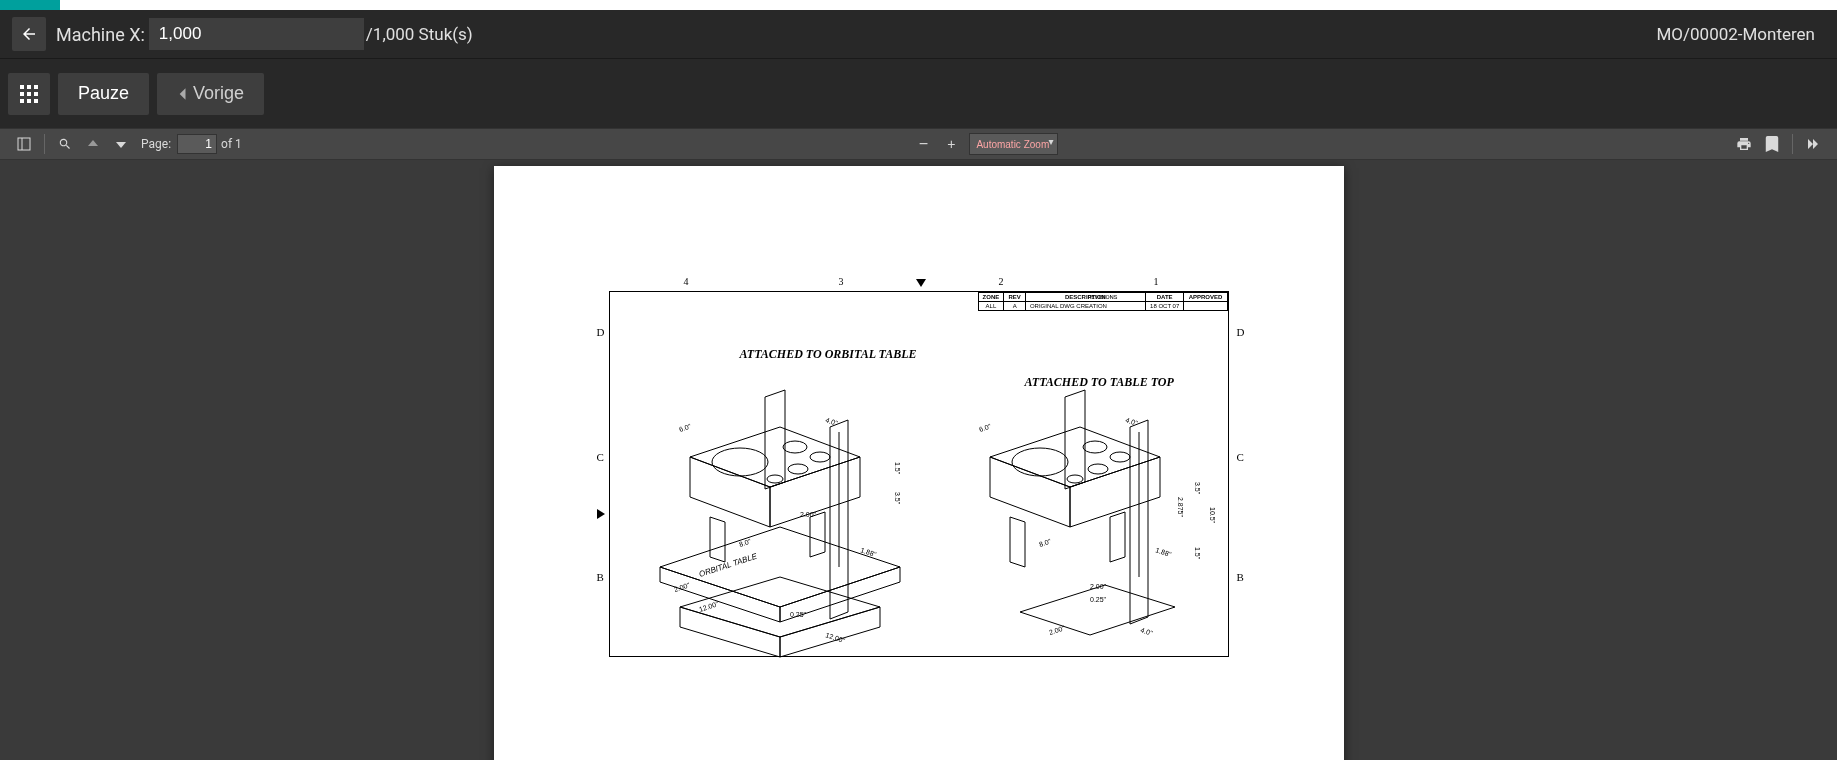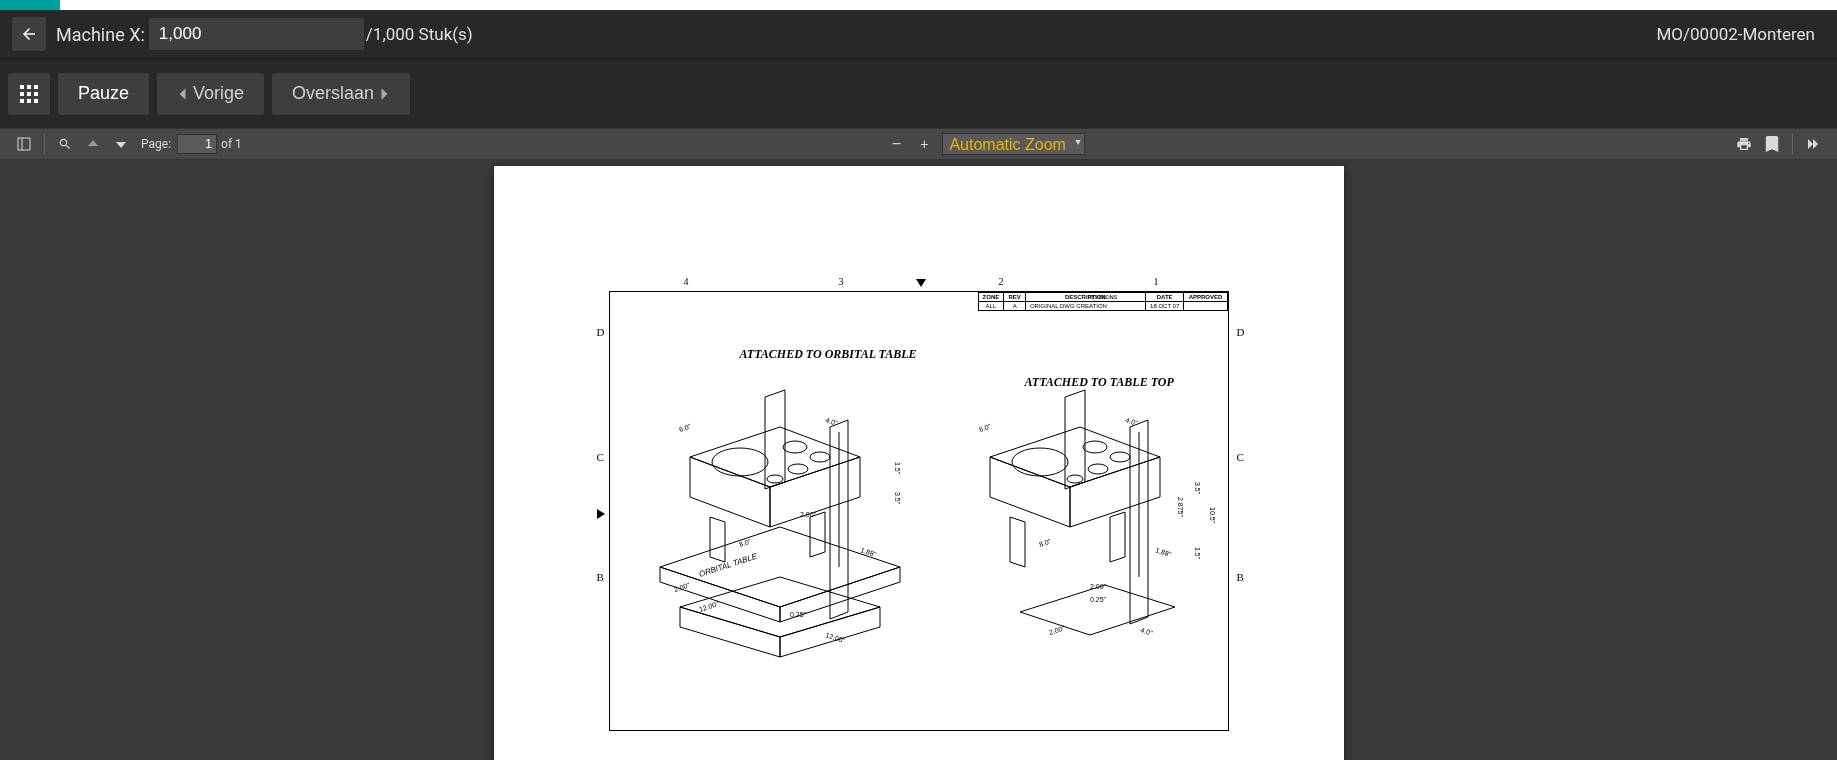--- a/index.html
+++ b/index.html
@@ -24,30 +24,30 @@
   .action-spacer { flex: 1; }
   .mark-done-btn { height: 48px; background: #00a09d; border: none; color: #fff; font-size: 18px; font-weight: 500; padding: 0 24px; display: flex; align-items: center; gap: 8px; border-radius: 2px; cursor: pointer; letter-spacing: 0.5px; }
   
   .pdf-toolbar { background: #474747; height: 32px; display: flex; align-items: center; padding: 0 10px; font-size: 12px; color: #d9d9d9; border-top: 1px solid #333; border-bottom: 1px solid #333; }
   .pdf-tool-btn { width: 28px; height: 28px; background: transparent; border: none; color: #d9d9d9; display: flex; align-items: center; justify-content: center; cursor: pointer; }
   .pdf-sep { width: 1px; height: 20px; background: #666; margin: 0 6px; }
   .page-label { margin: 0 6px; }
   .page-input { width: 40px; height: 20px; background: #5a5a5a; border: 1px solid #333; color: #fff; text-align: right; padding: 0 4px; font-size: 12px; }
   .page-of { margin-left: 4px; }
   .pdf-center-spacer { flex: 1; }
-  .zoom-select { height: 22px; background: #5a5a5a; border: 1px solid #333; color: #eab308; font-size: 16px; padding: 0 18px 0 6px; appearance: none; position: relative; }
+  .zoom-select { height: 22px; background: #5a5a5a; border: 1px solid #333; color: #fca5a5; font-size: 10px; padding: 0 8px 0 6px; appearance: none; position: relative; }
   .zoom-wrap { position: relative; margin: 0 4px; }
   .zoom-wrap::after { content: "▾"; position: absolute; right: 5px; top: 3px; font-size: 10px; color: #d9d9d9; pointer-events: none; }
   .pdf-right-group { display: flex; align-items: center; margin-left: auto; }
   
   .pdf-viewport { background: #3a3a3a; height: 612px; overflow: auto; display: flex; justify-content: center; padding-top: 6px; }
   .pdf-page { width: 850px; height: 1100px; background: #fff; box-shadow: 0 2px 10px rgba(0,0,0,.5); position: relative; }
   
   
-  .drawing-frame { position: absolute; left: 115px; top: 125px; width: 620px; height: 440px; border: 1.5px solid #000; }
+  .drawing-frame { position: absolute; left: 115px; top: 125px; width: 620px; height: 366px; border: 1.5px solid #000; }
   .drawing-ruler-top { position: absolute; left:115px; top:110px; width:620px; height:15px; color:#000; font-size:10px; font-family: Georgia, serif; }
   .ruler-n { position:absolute; top:0; }
   .drawing-ruler-left { position:absolute; left:100px; top:125px; width:15px; height:440px; color:#000; font-size:11px; font-family: Georgia, serif; }
   .drawing-ruler-right { position:absolute; left:740px; top:125px; width:15px; height:440px; color:#000; font-size:11px; font-family: Georgia, serif; }
   .ruler-l { position:absolute; left:3px; }
   .tri-down { position:absolute; width:0;height:0;border-left:5px solid transparent;border-right:5px solid transparent;border-top:8px solid #000; }
   .tri-right { position:absolute; width:0;height:0;border-top:5px solid transparent;border-bottom:5px solid transparent;border-left:8px solid #000; }
   
   .rev-table { position:absolute; right:0; top:0; border-collapse: collapse; font-size:6px; color:#000; font-family: Arial, sans-serif; }
   .rev-table td, .rev-table th { border:1px solid #000; padding:1px 4px; text-align:center; }
@@ -94,26 +94,20 @@
         <rect x="7" y="14" width="4" height="4"></rect>
         <rect x="14" y="14" width="4" height="4"></rect>
     </svg>
   </button>
   <button class="action-btn primary">Pauze</button>
   <button class="action-btn">
     <svg width="10" height="14" viewBox="0 0 8 12" fill="#aaa">
         <path d="M7 1 2 6l5 5V1z"></path>
       </svg>
     <span>Vorige</span>
-  </button>
-  <button class="action-btn">
-    <span>Overslaan</span>
-    <svg width="10" height="14" viewBox="0 0 8 12" fill="#aaa">
-        <path d="M1 1l5 5-5 5V1z"></path>
-      </svg>
   </button>
   <div class="action-spacer"></div>
 </div>
 
 <div class="pdf-toolbar">
   <button class="pdf-tool-btn">
     <svg width="14" height="14" viewBox="0 0 14 14" stroke="#d9d9d9" fill="none">
         <rect x="1" y="1" width="12" height="12"></rect>
         <line x1="5" y1="1" x2="5" y2="13"></line>
       </svg>

